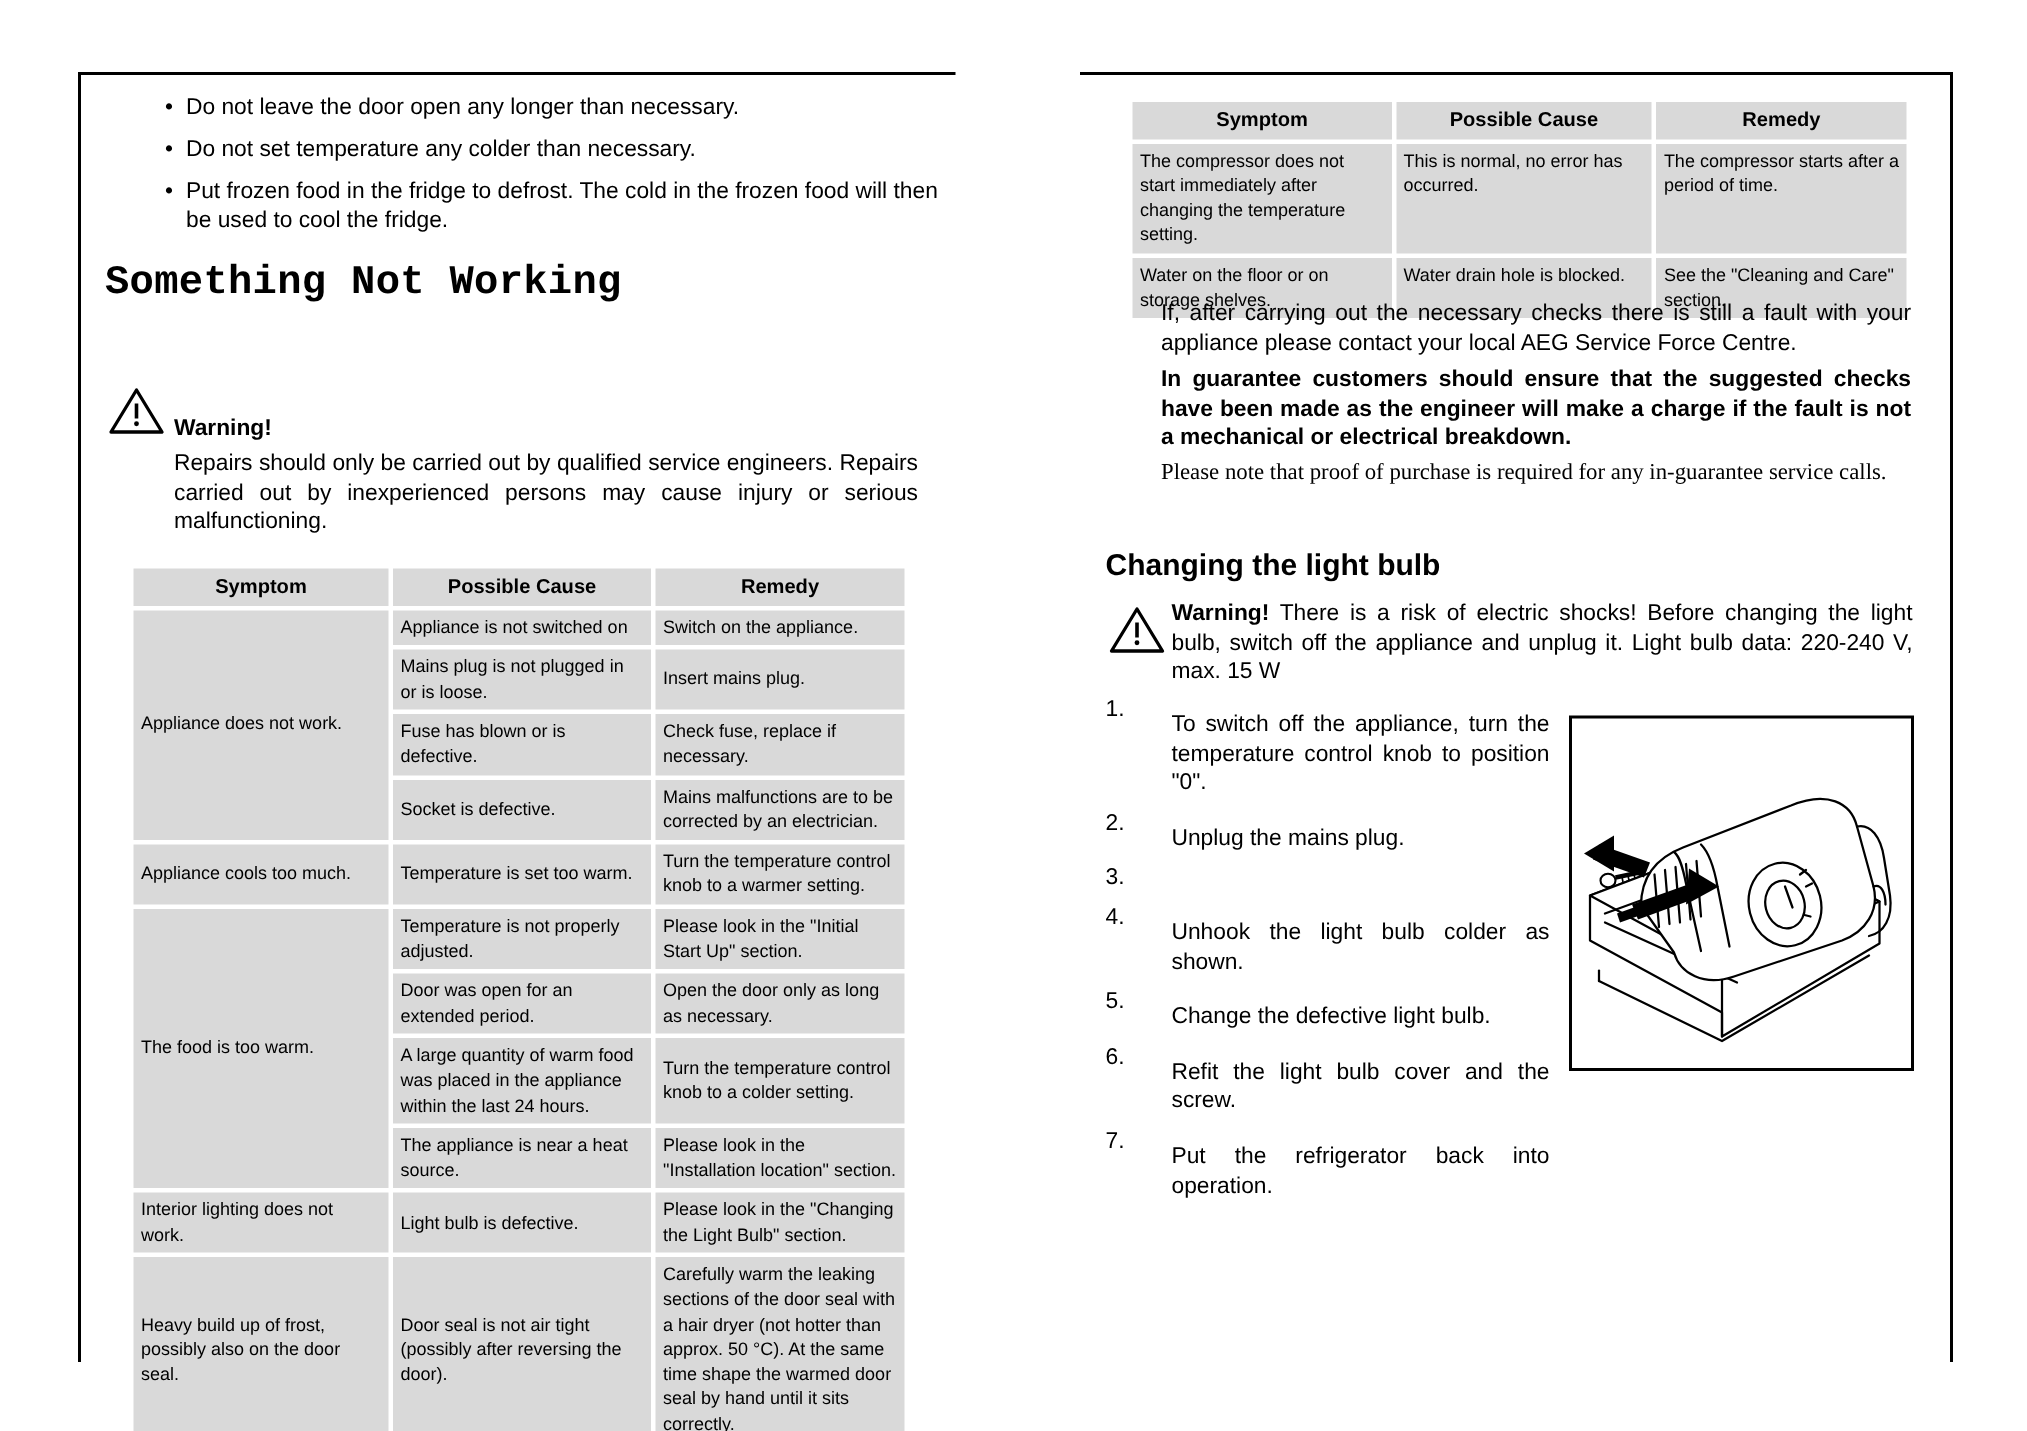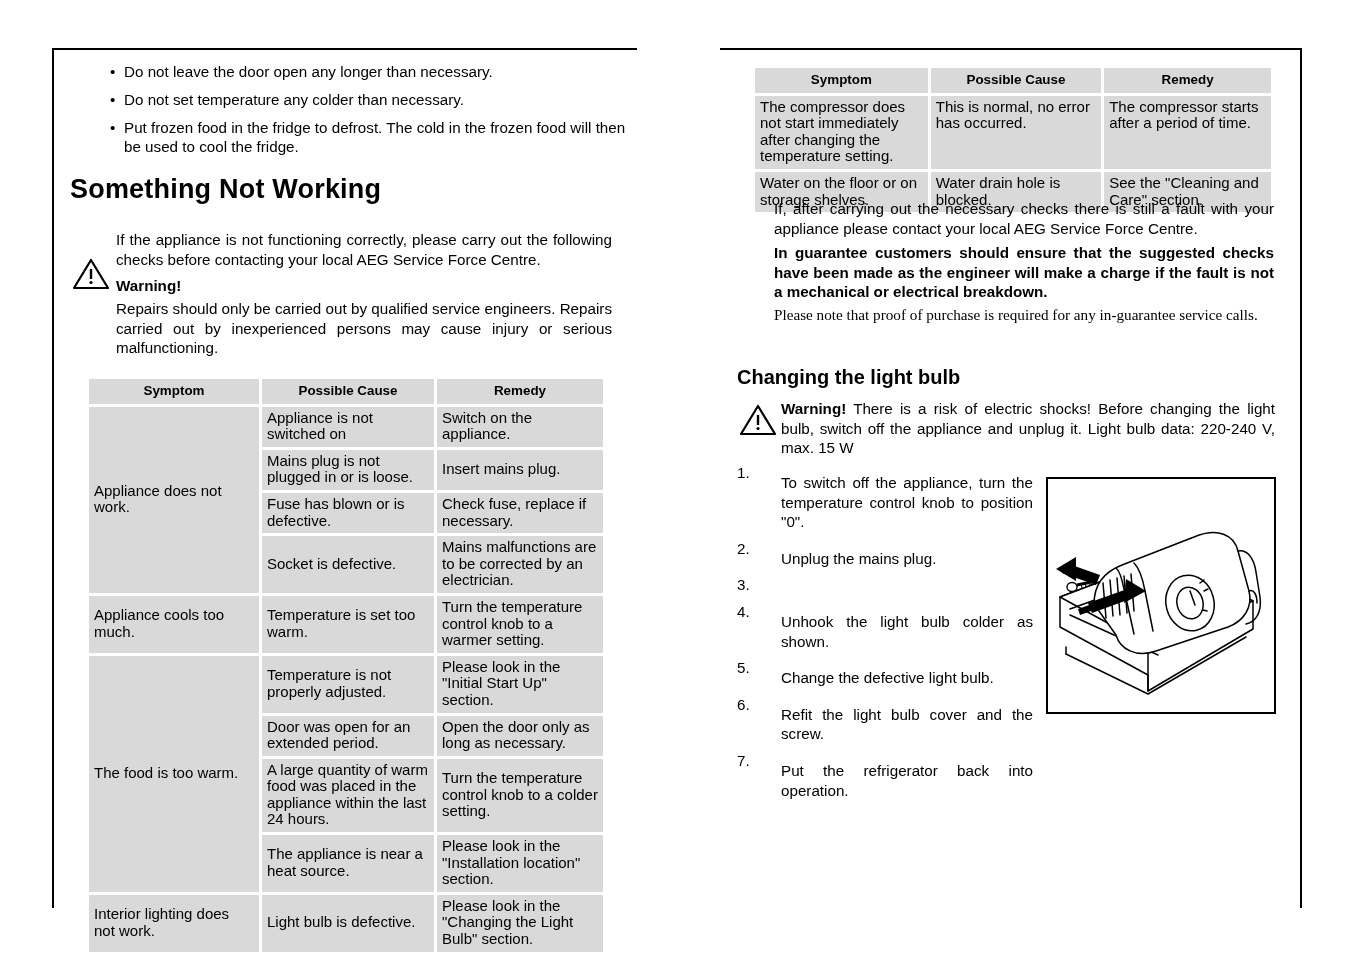--- a/index.html
+++ b/index.html
@@ -27,21 +27,21 @@
   
   .bullets{position:absolute;left:110px;top:62px;width:520px;}
   .bullet{
     display:flex;font-size:15.2px;line-height:19px;margin-bottom:9px;
   }
   .bullet .dot{width:14px;flex:0 0 14px;}
   .bullet .btxt{flex:1;}
 
   h1.section-title{
     position:absolute;left:70px;top:174px;margin:0;
-    font-size:27px;font-weight:bold;letter-spacing:.2px;
+    font-size:27px;font-weight:bold;letter-spacing:.2px;font-family:Liberation Mono, monospace;
   }
 
   .intro{
     position:absolute;left:116px;top:230px;width:496px;
     font-size:15.2px;line-height:19.6px;text-align:justify;
   }
   .warn-label{
     position:absolute;left:116px;top:276px;
     font-size:15.2px;font-weight:bold;line-height:19.6px;
   }
@@ -50,21 +50,21 @@
     font-size:15.2px;line-height:19.6px;text-align:justify;
   }
   .tri{
     position:absolute;left:72px;top:258px;width:38px;height:32px;
   }
 
   
   .tbl{position:absolute;border-collapse:separate;border-spacing:3px 3px;}
   .tbl td,.tbl th{
     background:#d9d9d9;
-    font-size:15px;line-height:16.6px;
+    font-size:12px;line-height:16.6px;
     padding:3px 5px 4px 5px;
     vertical-align:top;
     text-align:left;
     font-weight:normal;
   }
   .tbl th{text-align:center;font-weight:bold;font-size:13.4px;padding-top:4px;padding-bottom:4px;}
   .tbl td.mid{vertical-align:middle;}
 
   #left-table{left:86px;top:376px;width:520px;}
   #left-table col.c1{width:170px;}
@@ -129,21 +129,20 @@
       <span class="btxt">Do not set temperature any colder than necessary.</span>
     </div>
     <div class="bullet">
       <span class="dot">•</span>
       <span class="btxt">Put frozen food in the fridge to defrost. The cold in the frozen food will then be used to cool the fridge.</span>
     </div>
   </div>
 
   <h1 class="section-title">Something Not Working</h1>
 
-  <div class="intro">If the appliance is not functioning correctly, please carry out the following checks before contacting your local AEG Service Force Centre.</div>
 
   <span class="tri">
     <svg viewBox="0 0 38 32" width="38" height="32">
       <path d="M19 2 L36 30 L2 30 Z" fill="none" stroke="#000" stroke-width="2.2" stroke-linejoin="round"></path>
       <rect x="17.8" y="11" width="2.4" height="10" fill="#000"></rect>
       <circle cx="19" cy="24.5" r="1.6" fill="#000"></circle>
     </svg>
   </span>
 
   <div class="warn-label">Warning!</div>

